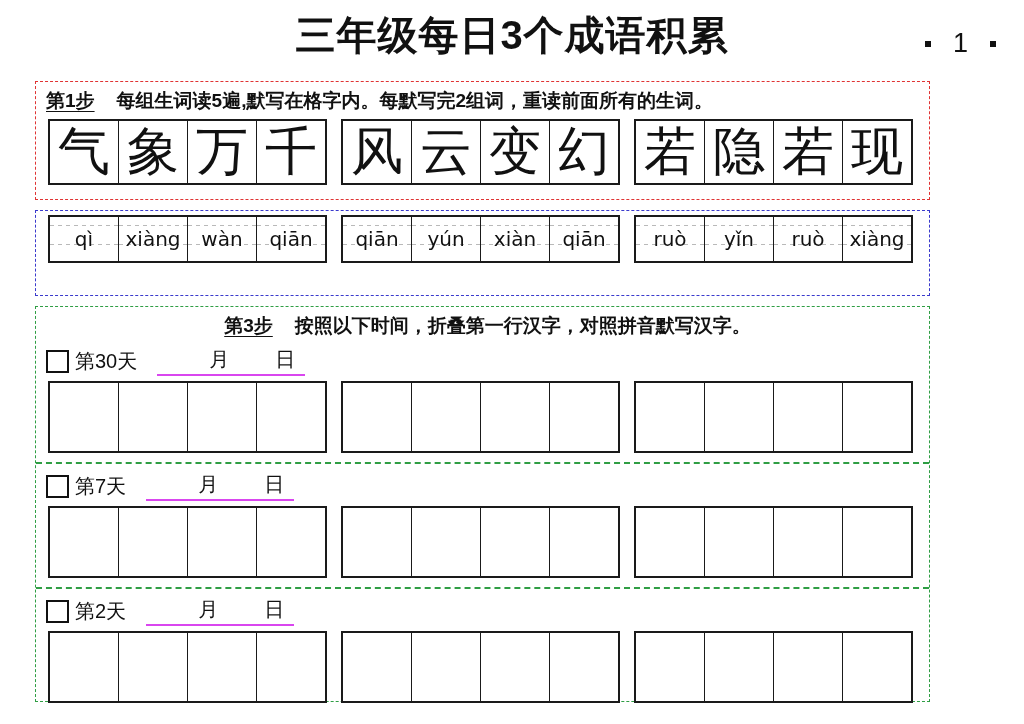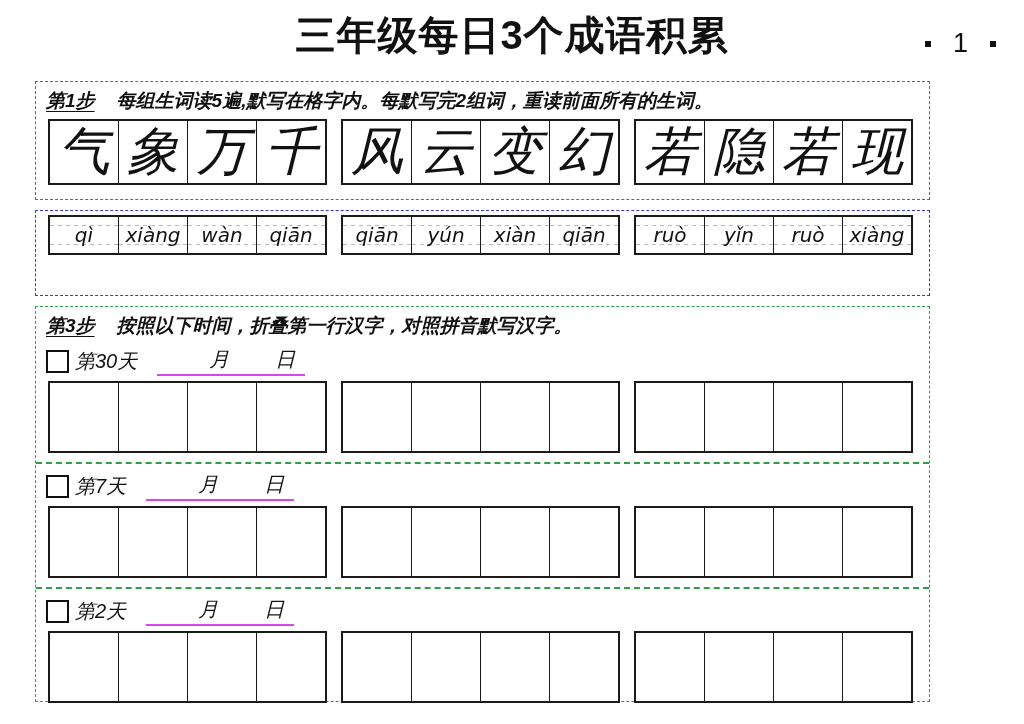--- a/index.html
+++ b/index.html
@@ -15,44 +15,43 @@
   }
   .page-num{
     position:absolute;top:30px;right:28px;display:flex;align-items:center;gap:22px;
   }
   .page-num .sq{width:6px;height:6px;background:#111;display:inline-block;}
   .page-num .num{font-size:27px;line-height:1;}
   
   .section{
     position:absolute;left:35px;width:895px;box-sizing:border-box;
     border:1px dashed #888;
-    font-style:italic;
   }
   #sec1{top:81px;height:119px;}
   #sec2{top:210px;height:86px;}
-  #sec3{top:306px;height:396px;}
+  #sec3{top:306px;height:396px;text-align:center;}
   .instr{
     padding:6px 0 0 10px;font-size:19px;font-weight:600;white-space:nowrap;
   }
   .step-label{
     text-decoration:underline;text-underline-offset:4px;margin-right:22px;
   }
   
   .grid-row{display:flex;gap:14px;padding-left:12px;}
   .group{display:flex;border:2px solid #1a1a1a;background:#fff;}
   .cell{
     width:68px;display:flex;align-items:center;justify-content:center;
     border-left:1.5px solid #1a1a1a;box-sizing:content-box;
   }
   .cell:first-child{border-left:none;}
   #sec1 .grid-row{margin-top:5px;}
   #sec1 .cell{height:62px;font-size:52px;font-family:"DejaVu Serif",serif;}
   #sec2 .grid-row{margin-top:4px;}
   #sec2 .cell{
-    height:36px;font-size:20px;font-family:"DejaVu Sans",sans-serif;
+    height:44px;font-size:20px;font-family:"DejaVu Sans",sans-serif;
     background-image:
       repeating-linear-gradient(90deg,#b9b9b9 0 4px,transparent 4px 8px),
       repeating-linear-gradient(90deg,#b9b9b9 0 4px,transparent 4px 8px);
     background-size:100% 1px,100% 1px;
     background-position:0 8px,0 27px;
     background-repeat:no-repeat;
   }
   #sec3 .grid-row{margin-top:5px;}
   #sec3 .cell{height:68px;}
   

